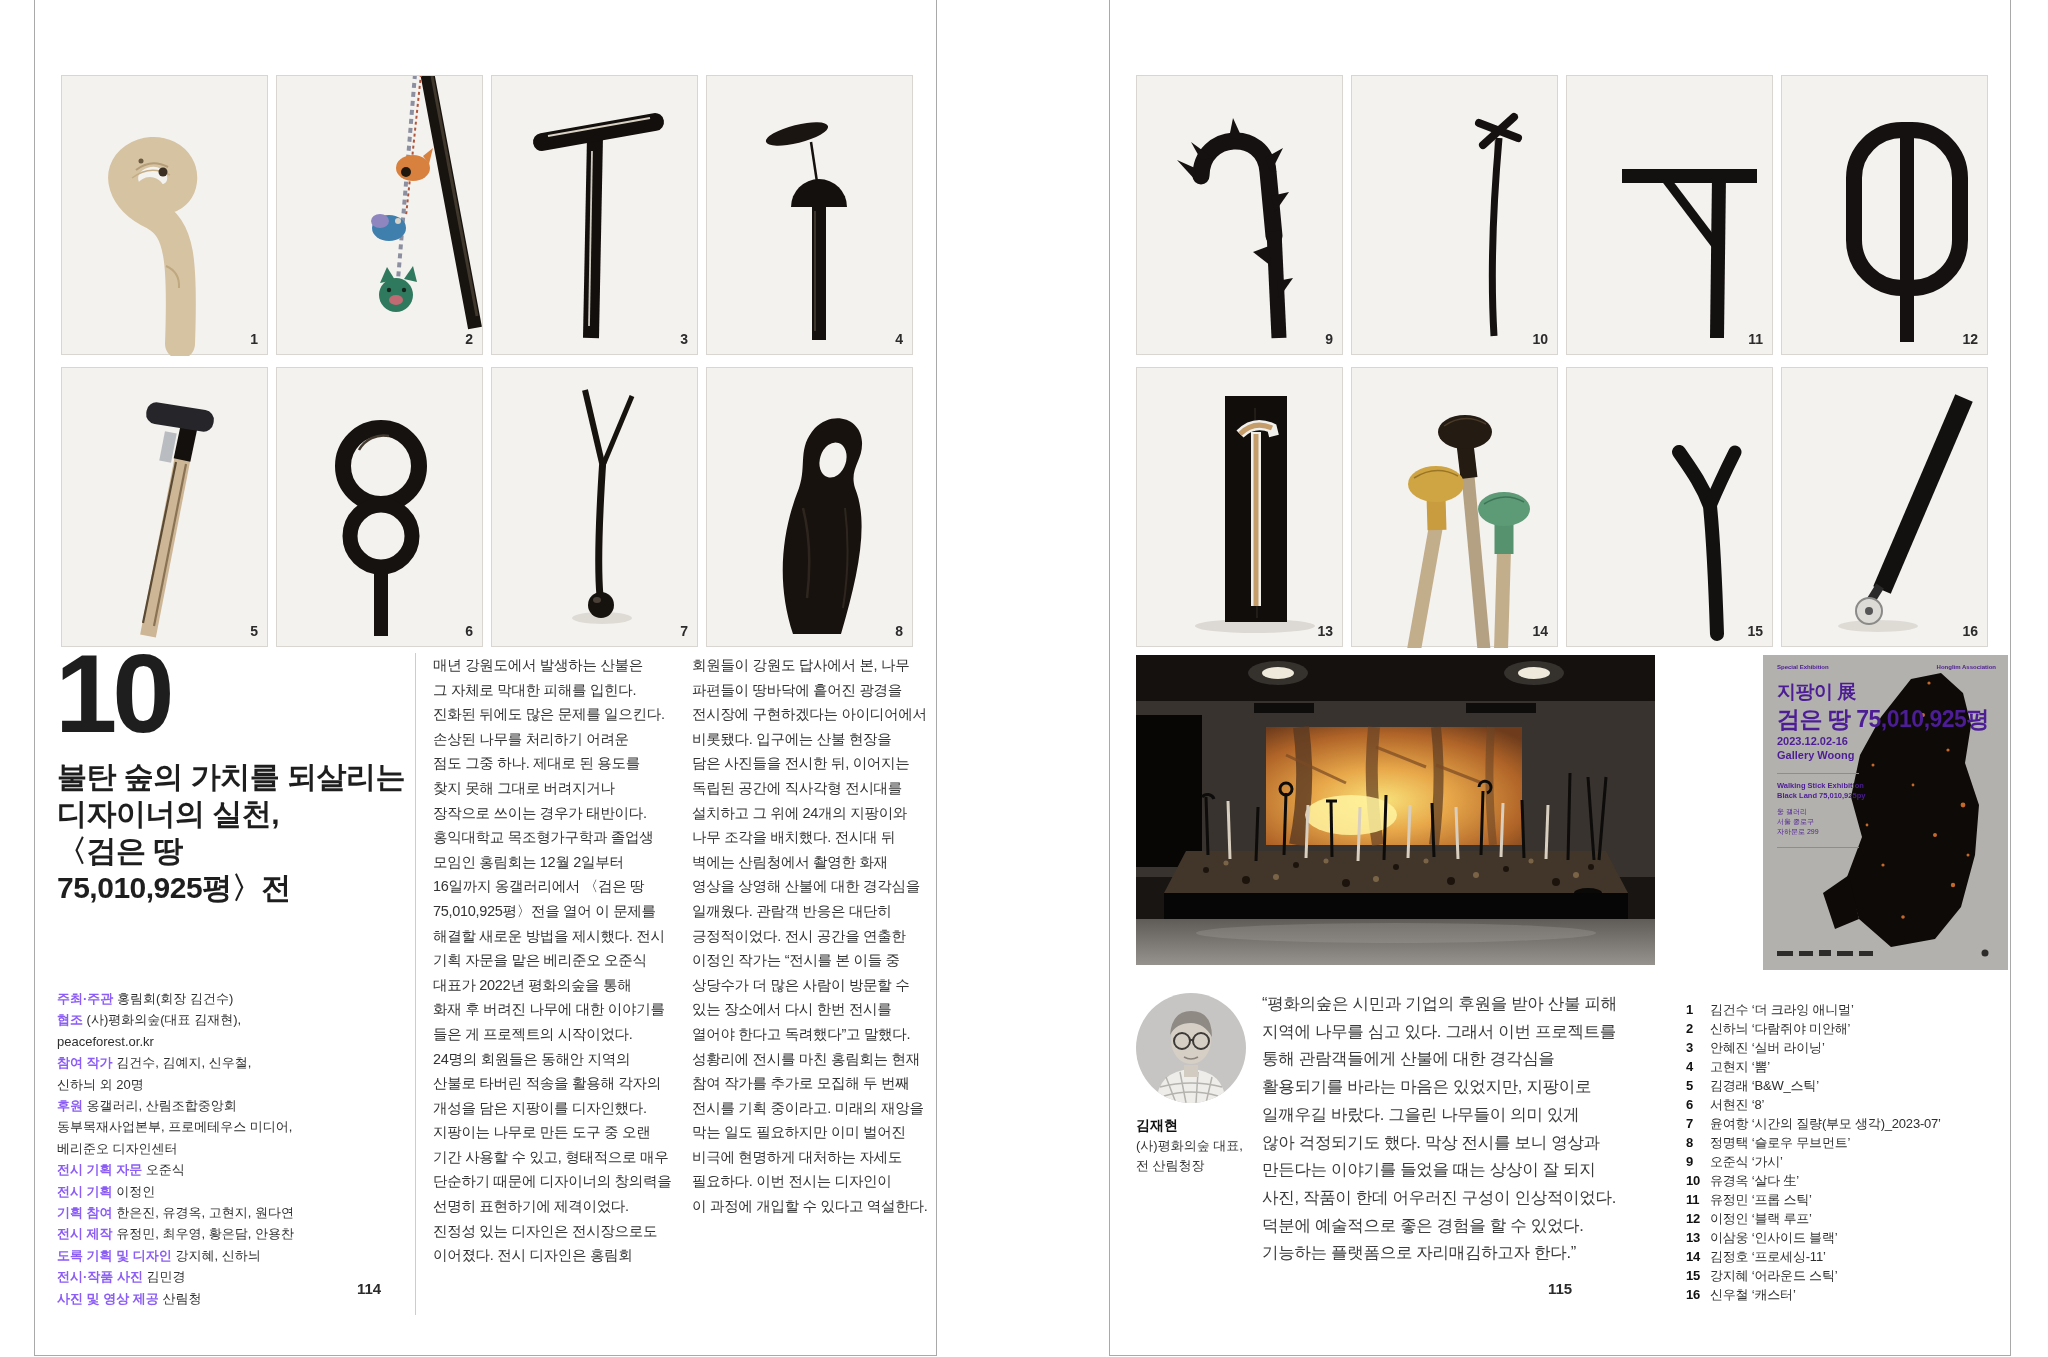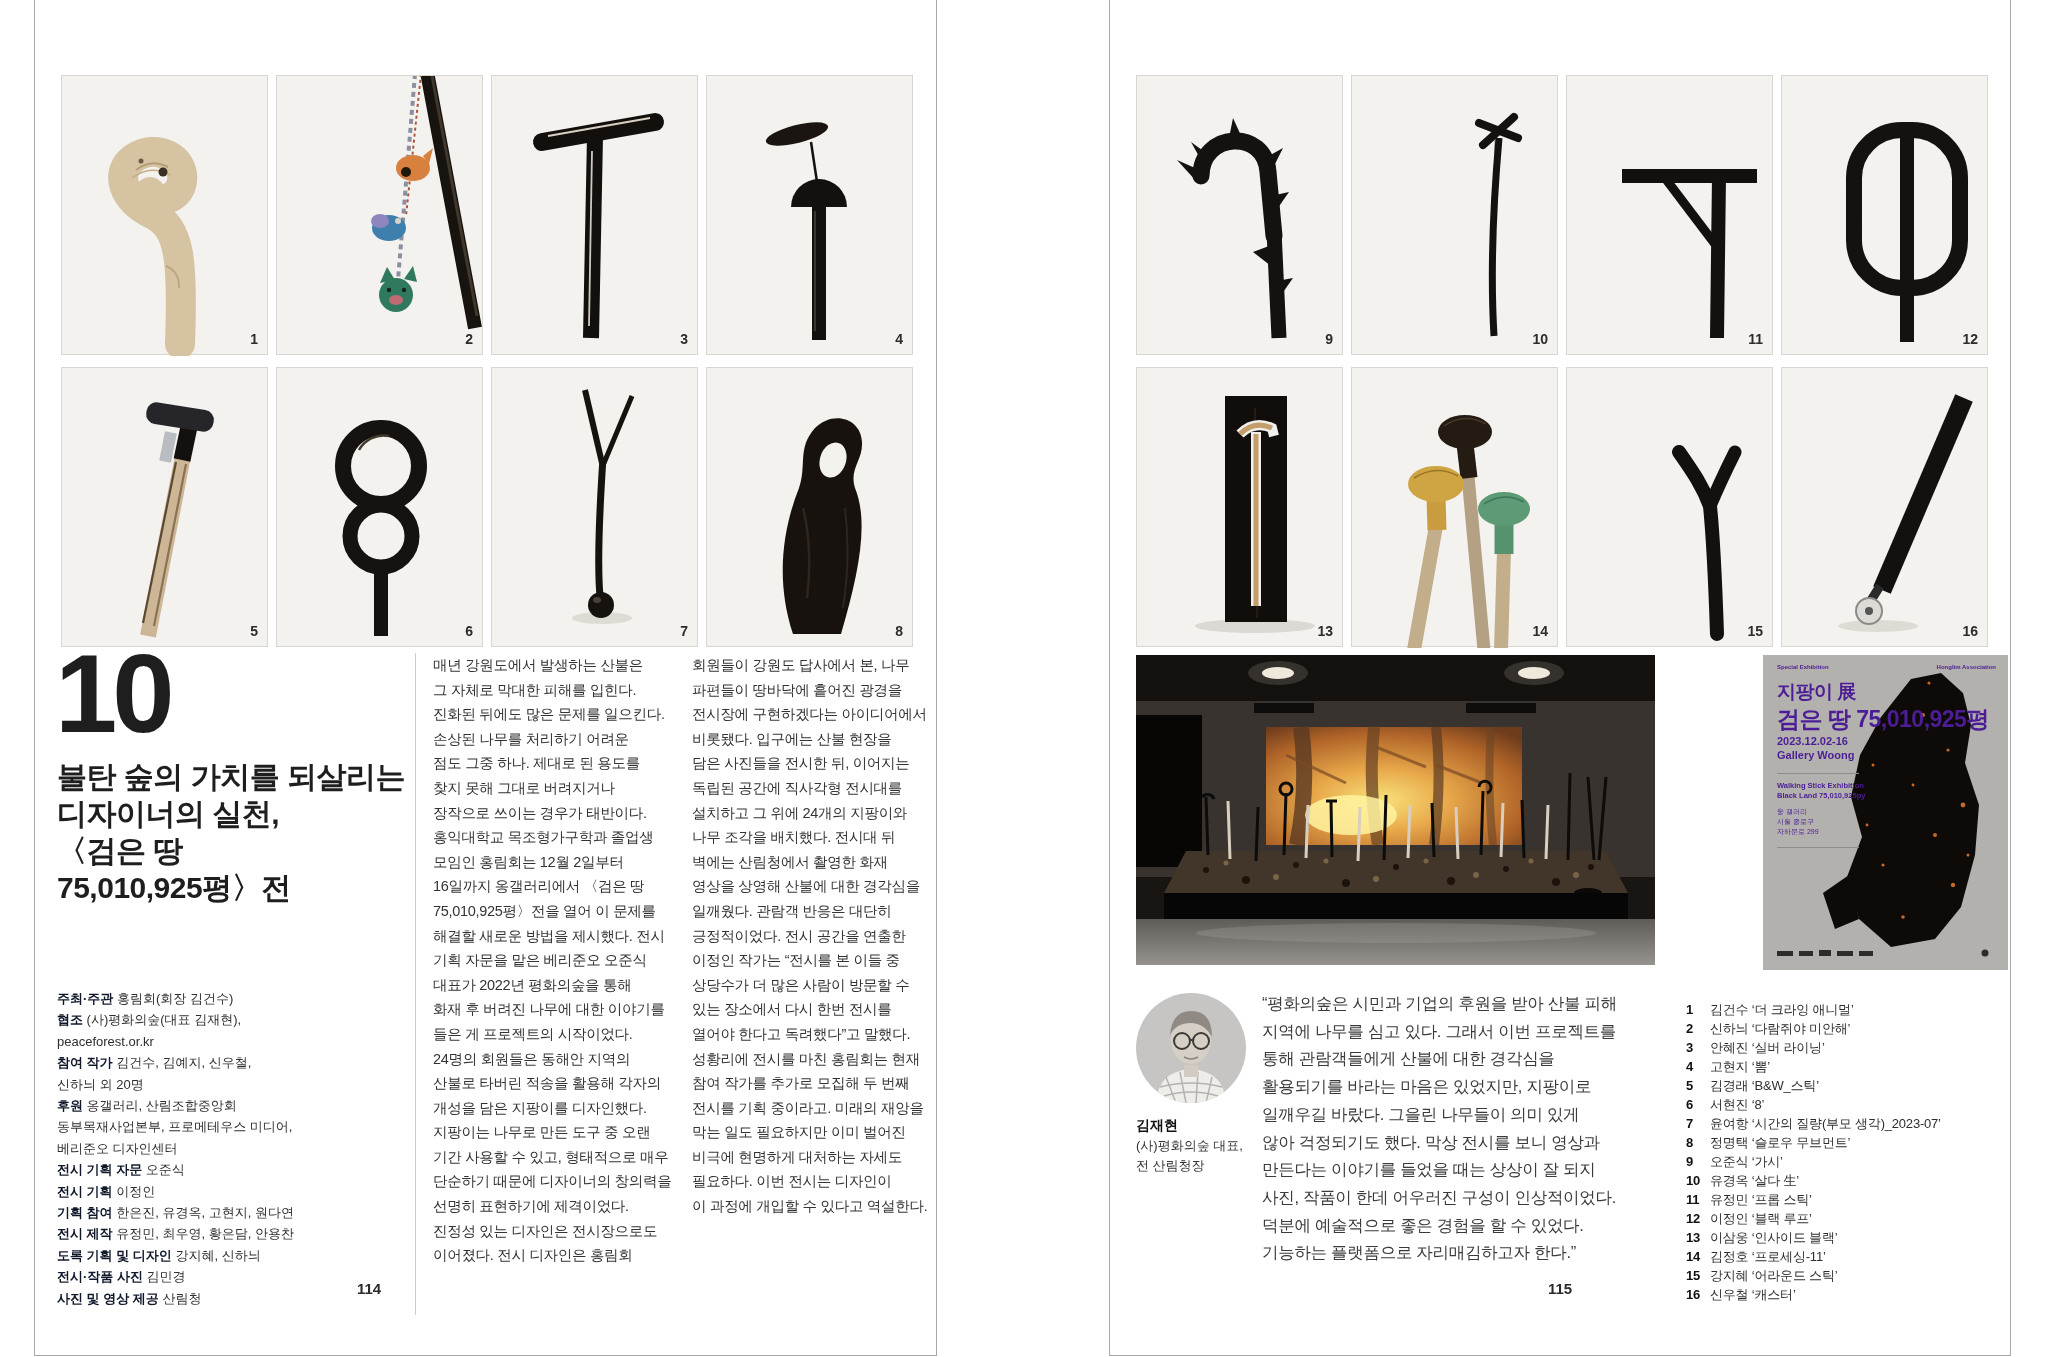--- a/index.html
+++ b/index.html
@@ -9,21 +9,21 @@
   .page{position:absolute;top:0;height:1356px;border:1px solid #a9a9a9;border-top:none;background:#fff;box-sizing:border-box;}
   
   .cell{position:absolute;width:207px;height:280px;background:#f4f2ef;border:1px solid #d9d6d2;box-sizing:border-box;margin:0;}
   .cell svg{position:absolute;left:0;top:0;}
   .pnum{position:absolute;right:9px;bottom:7px;font-size:14px;font-weight:700;color:#2b2b2b;}
   
   .hl-num{font-size:112px;font-weight:700;letter-spacing:-5px;color:#1e1e1e;line-height:1;}
   .hl-title{font-size:30px;font-weight:700;color:#1e1e1e;line-height:37px;letter-spacing:-0.5px;}
   
   .credits{font-size:13px;line-height:21.4px;color:#2e2e2e;width:330px;}
-  .cl b{font-weight:700;color:#0f172a;}
+  .cl b{font-weight:700;color:#8b5cf6;}
   
   .bodycol{font-size:14.5px;line-height:24.6px;color:#333;width:252px;letter-spacing:-0.3px;}
   .byline{margin-top:6px;}
   .bd{font-weight:700;color:#111;}
   .vrule{position:absolute;width:1px;background:#cfcdca;}
   .pageno{position:absolute;font-size:15px;font-weight:700;color:#2b2b2b;}
   
   .quote{font-size:16.5px;line-height:27.7px;color:#3a3a3a;width:402px;font-weight:500;letter-spacing:-0.3px;}
   .qcap{font-size:13px;line-height:20px;color:#333;}
   .qcap b{font-size:14px;color:#111;}

